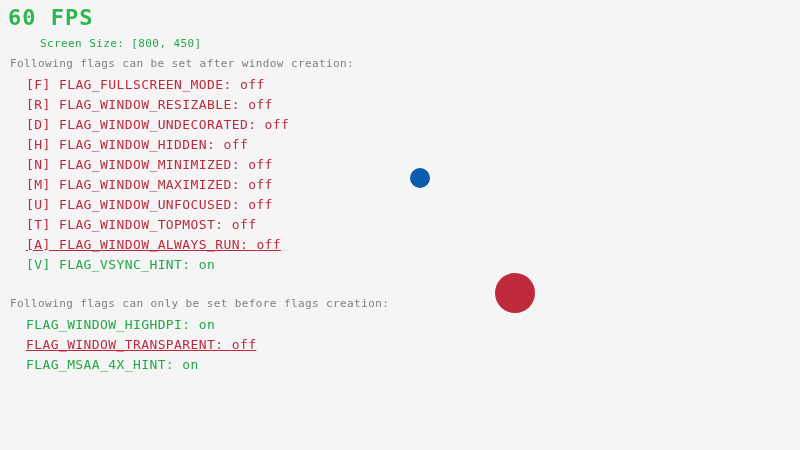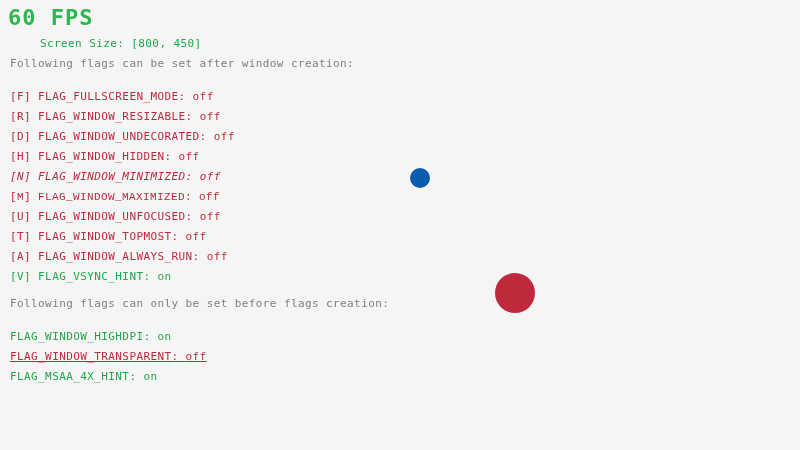--- a/index.html
+++ b/index.html
@@ -48,26 +48,25 @@
   .line.green   { color: #21a84a; margin-left: 30px; }
   .line.gray    { color: #7f7f7f; }
 
   #screen-size { top: 38px; font-size: 11px; }
 
   .section-head { font-size: 11px; }
 
   
   .flag-row {
     position: absolute;
-    left: 10px;
-    font-size: 11px;
+    left: 26px;
+    font-size: 13px;
     line-height: 12px;
     white-space: pre;
     letter-spacing: 0.4px;
-    margin-top: 12px;
   }
   .flag-row .key    { }
   .flag-row .label  { }
   .flag-row .value  { }
   .flag-row.off { color: #be2a3c; }
   .flag-row.on  { color: #21a84a; }
 
   
   .ball {
     position: absolute;
@@ -97,25 +96,25 @@
 
   <div id="screen-size" class="line green" style="color: rgb(33, 168, 74);">Screen Size: [800, 450]</div>
 
   <div id="after-creation-heading" class="line gray section-head" style="top:58px;">Following flags can be set after window creation:</div>
 
   <div id="runtime-flag-list">
       <div class="flag-row off" style="top: 79px;"><span class="key">[F] </span><span class="label">FLAG_FULLSCREEN_MODE: </span><span class="value">off</span></div>
       <div class="flag-row off" style="top: 99px;"><span class="key">[R] </span><span class="label">FLAG_WINDOW_RESIZABLE: </span><span class="value">off</span></div>
       <div class="flag-row off" style="top: 119px;"><span class="key">[D] </span><span class="label">FLAG_WINDOW_UNDECORATED: </span><span class="value">off</span></div>
       <div class="flag-row off" style="top: 139px;"><span class="key">[H] </span><span class="label">FLAG_WINDOW_HIDDEN: </span><span class="value">off</span></div>
-      <div class="flag-row off" style="top: 159px; font-style: italic;"><span class="key">[N] </span><span class="label">FLAG_WINDOW_MINIMIZED: </span><span class="value">off</span></div>
-      <div class="flag-row off" style="top: 179px; font-family: Liberation Mono, monospace;"><span class="key">[M] </span><span class="label">FLAG_WINDOW_MAXIMIZED: </span><span class="value">off</span></div>
+      <div class="flag-row off" style="top: 159px;"><span class="key">[N] </span><span class="label">FLAG_WINDOW_MINIMIZED: </span><span class="value">off</span></div>
+      <div class="flag-row off" style="top: 179px;"><span class="key">[M] </span><span class="label">FLAG_WINDOW_MAXIMIZED: </span><span class="value">off</span></div>
       <div class="flag-row off" style="top: 199px;"><span class="key">[U] </span><span class="label">FLAG_WINDOW_UNFOCUSED: </span><span class="value">off</span></div>
       <div class="flag-row off" style="top: 219px; text-align: right;"><span class="key">[T] </span><span class="label">FLAG_WINDOW_TOPMOST: </span><span class="value">off</span></div>
-      <div class="flag-row off" style="top: 239px;"><span class="key">[A] </span><span class="label">FLAG_WINDOW_ALWAYS_RUN: </span><span class="value">off</span></div>
+      <div class="flag-row off" style="top: 239px; text-decoration: underline;"><span class="key">[A] </span><span class="label">FLAG_WINDOW_ALWAYS_RUN: </span><span class="value">off</span></div>
       <div class="flag-row on" style="top: 259px;"><span class="key">[V] </span><span class="label">FLAG_VSYNC_HINT: </span><span class="value">on</span></div>
     </div>
 
   <div id="before-creation-heading" class="line gray section-head" style="top:298px;">Following flags can only be set before flags creation:</div>
 
   <div id="startup-flag-list">
       <div class="flag-row on" style="top: 319px;"><span class="label">FLAG_WINDOW_HIGHDPI: </span><span class="value">on</span></div>
       <div class="flag-row off" style="top: 339px; text-decoration: underline;"><span class="label">FLAG_WINDOW_TRANSPARENT: </span><span class="value">off</span></div>
       <div class="flag-row on" style="top: 359px; text-align: center;"><span class="label">FLAG_MSAA_4X_HINT: </span><span class="value">on</span></div>
     </div>

